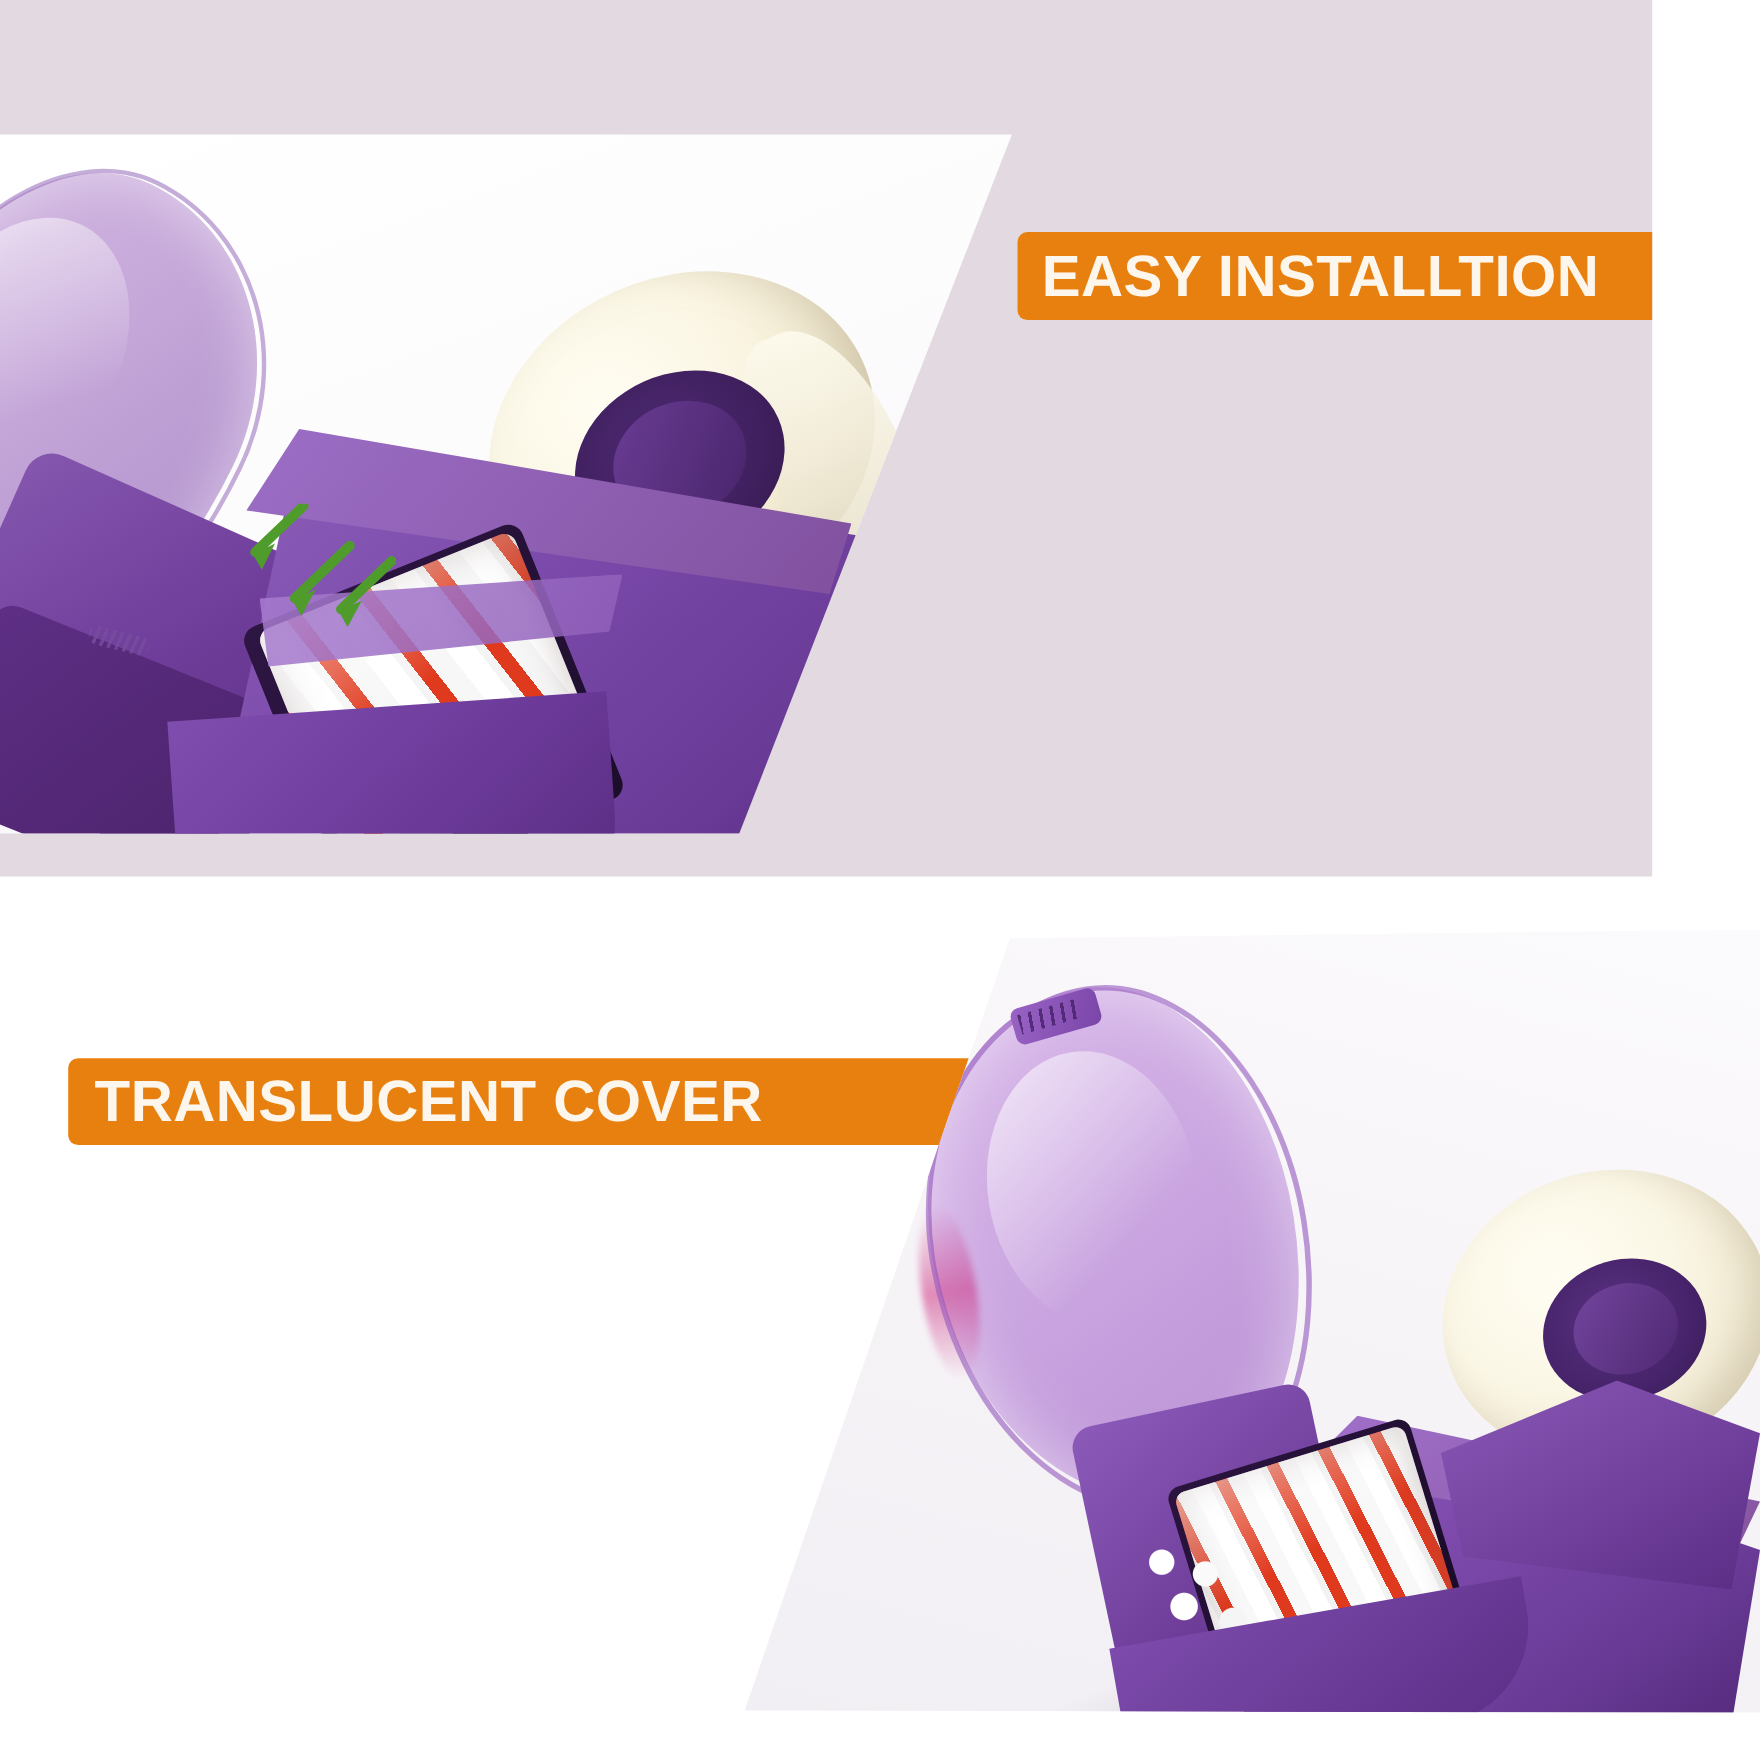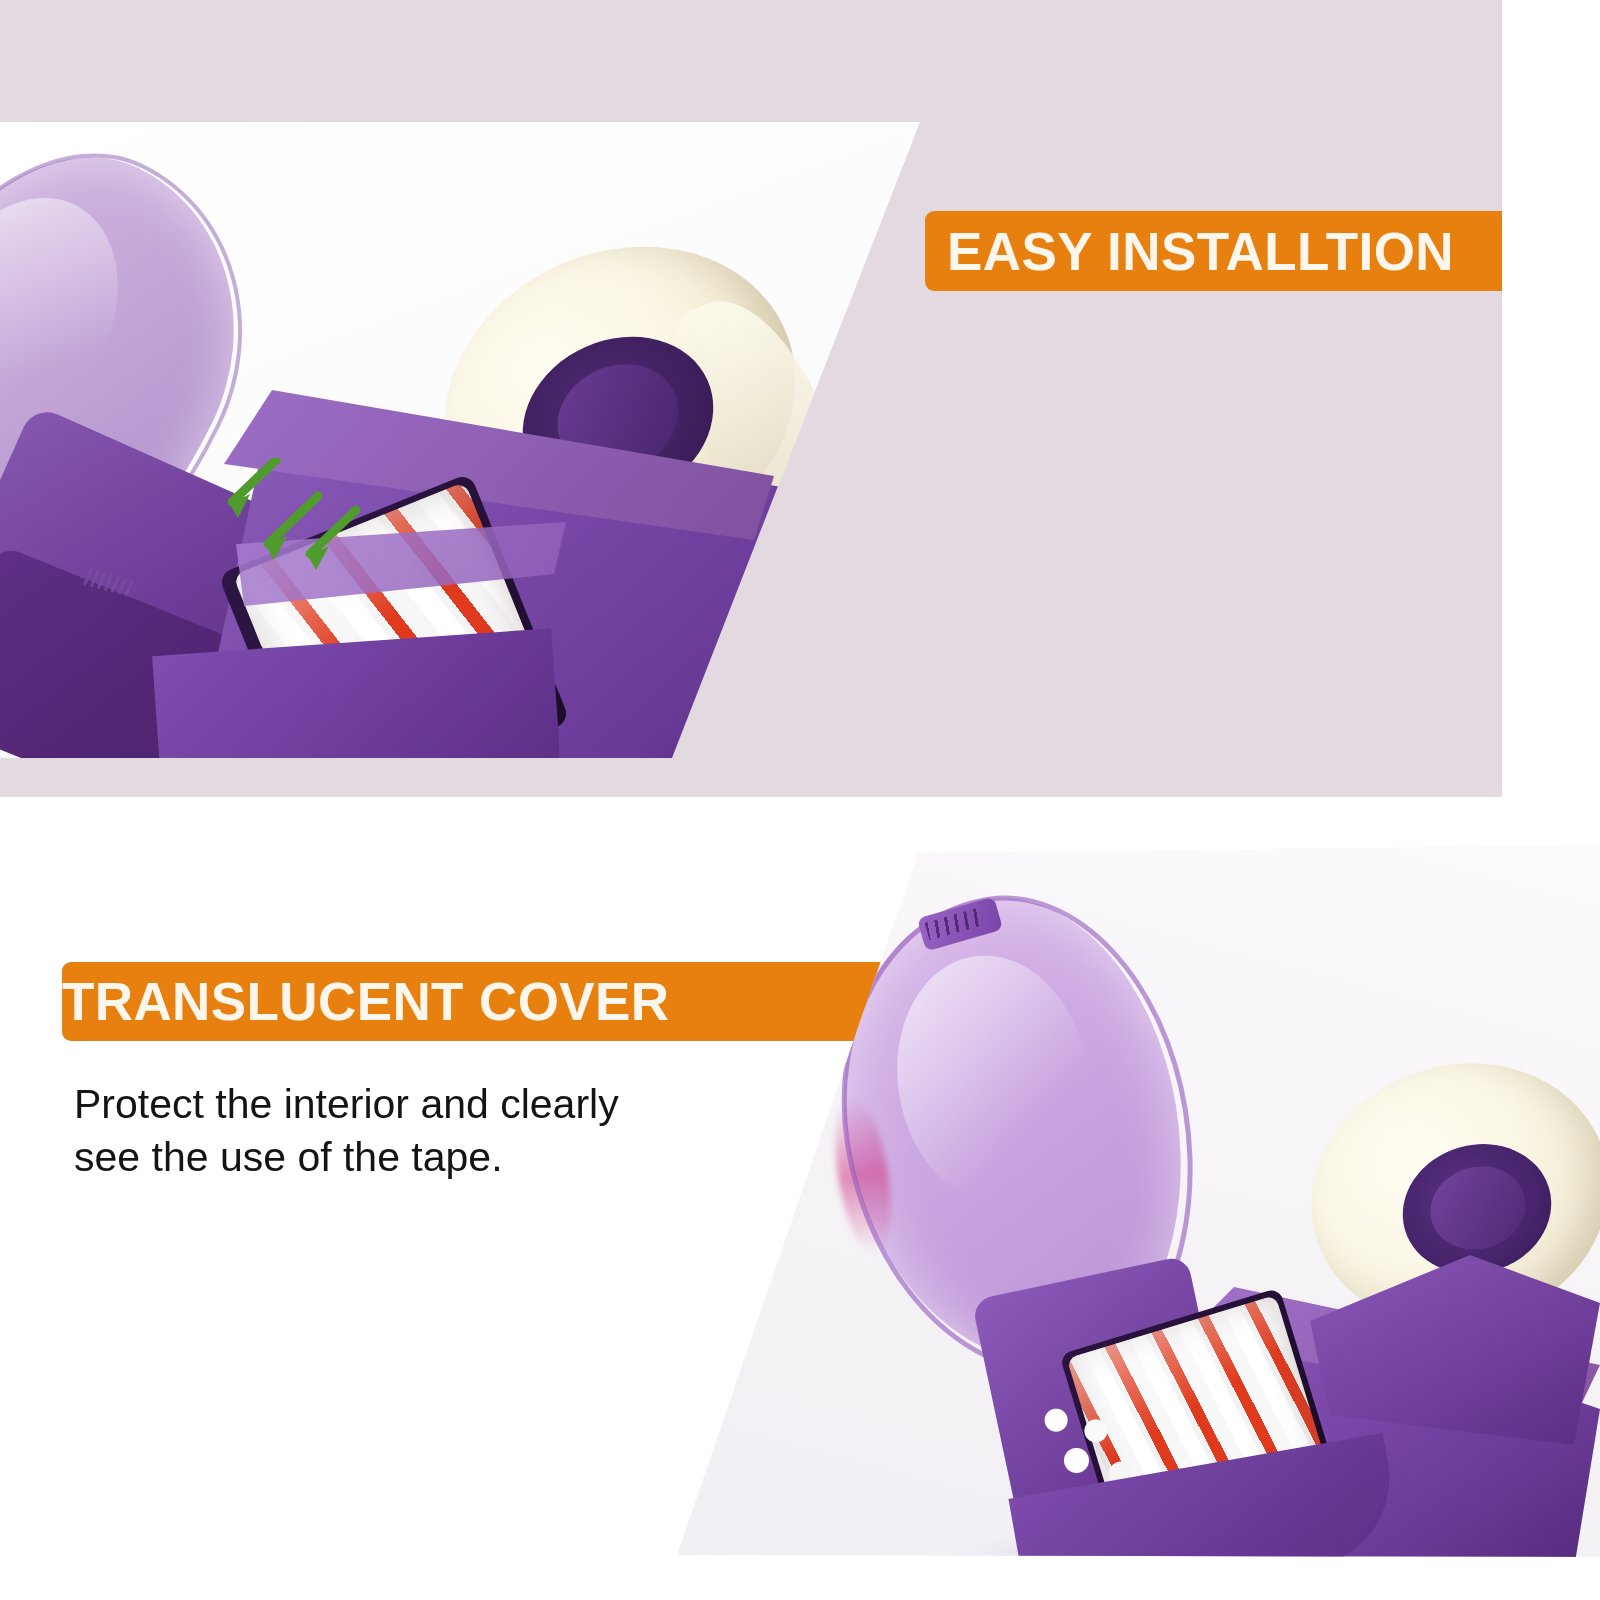--- a/index.html
+++ b/index.html
@@ -30,21 +30,21 @@
                 background:linear-gradient(195deg,#fbfafc 0%,#f6f3f7 55%,#f2eff4 100%);}
 
   
   .badge{position:absolute;background:#e8800f;border-radius:9px;
          color:#fdf6ec;font-weight:bold;letter-spacing:.4px;
          display:flex;align-items:center;box-sizing:border-box;
          font-family:"Liberation Sans","DejaVu Sans",sans-serif;}
   .badge-top{left:925px;top:211px;width:638px;height:80px;
              font-size:53px;padding-left:22px;}
   .badge-bottom{left:62px;top:962px;width:858px;height:79px;
-                font-size:53px;}
+                font-size:53px;padding-left:24px;}
 
   .body-text{position:absolute;color:#141414;font-size:41px;line-height:1.30;
              font-family:"Liberation Sans","DejaVu Sans",sans-serif;}
   .body-top{left:936px;top:325px;width:640px;}
   .body-bottom{left:74px;top:1078px;width:620px;}
 
   
   
   .t-lid{position:absolute;left:-118px;top:28px;width:330px;height:470px;
          background:linear-gradient(118deg,
@@ -272,21 +272,20 @@
     </div>
 
     <div class="badge badge-top">EASY INSTALLTION</div>
 
   </div>
 
   <div class="panel-bottom">
 
     <div class="badge badge-bottom" style="top:165px;">TRANSLUCENT COVER</div>
 
-    <div class="body-text body-bottom" style="top:281px;">Protect the interior and clearly see the use of the tape.</div>
 
     <div class="photo-bottom">
       <div class="b-shadow"></div>
 
       <div class="b-lid"></div>
       <div class="b-lid-pink"></div>
       <div class="b-lid-edge"></div>
       <div class="b-lid-gloss"></div>
       <div class="b-clip"></div>
       <div class="b-clip-lines"></div>

